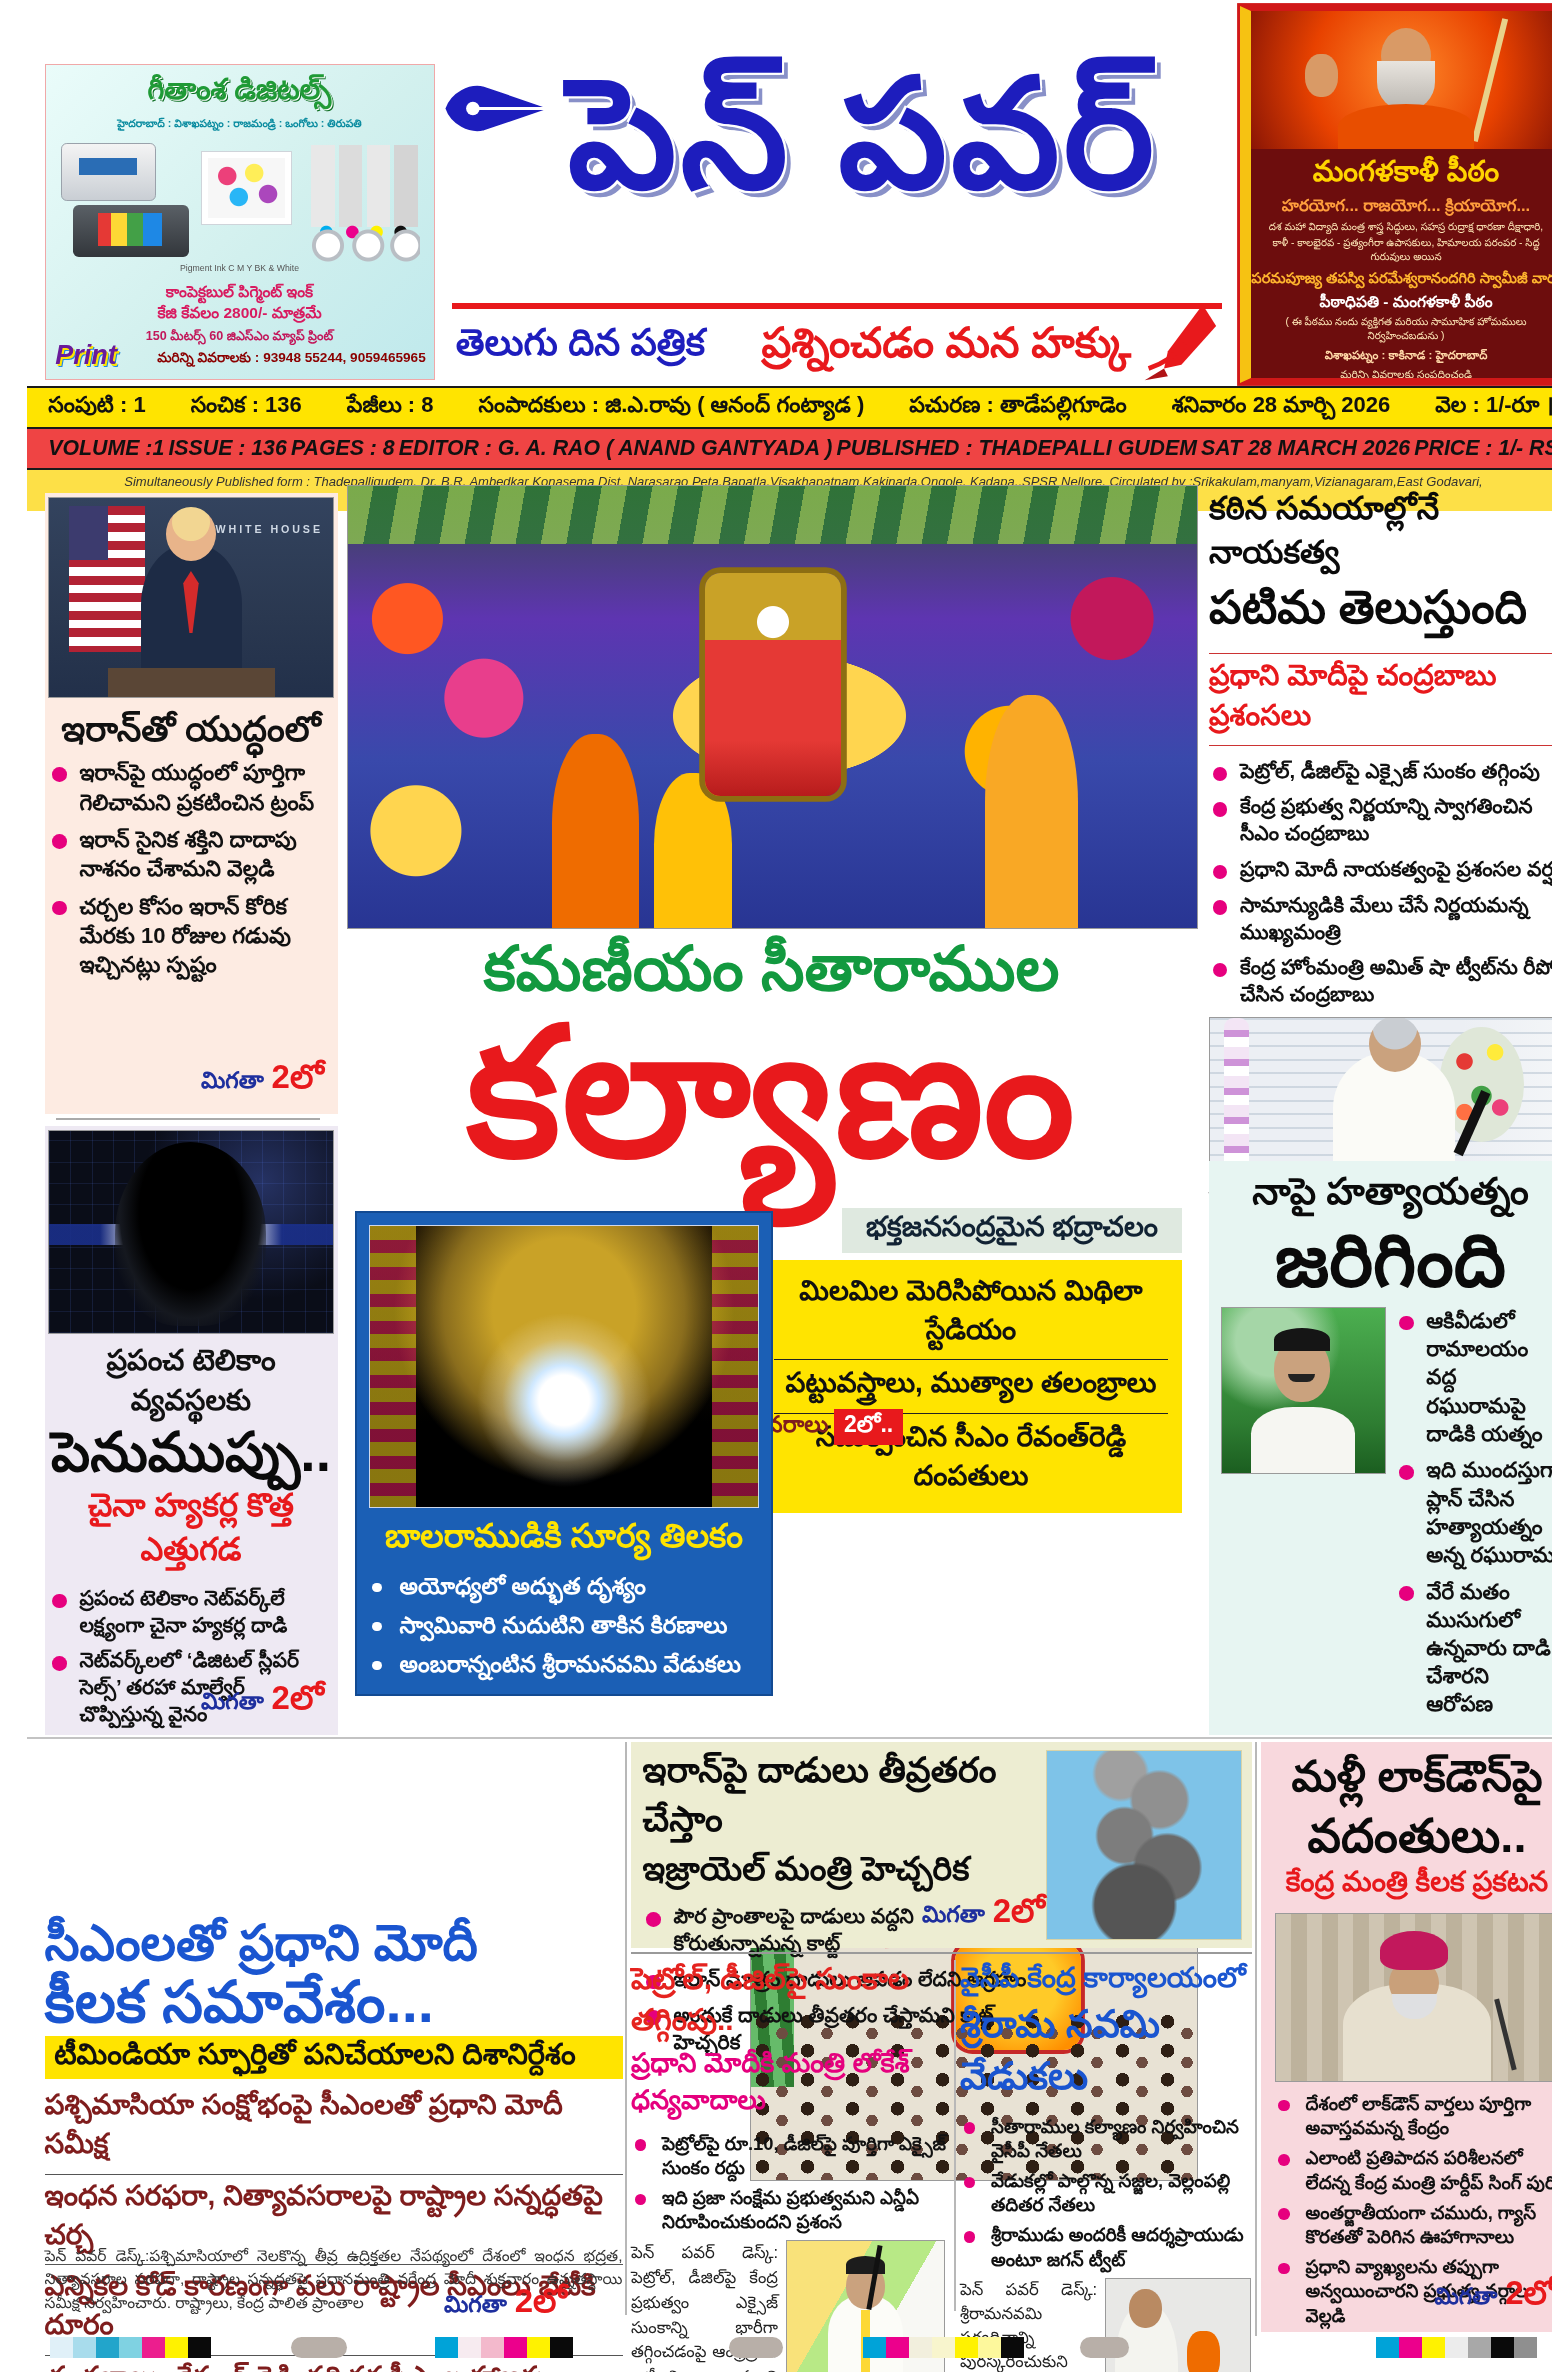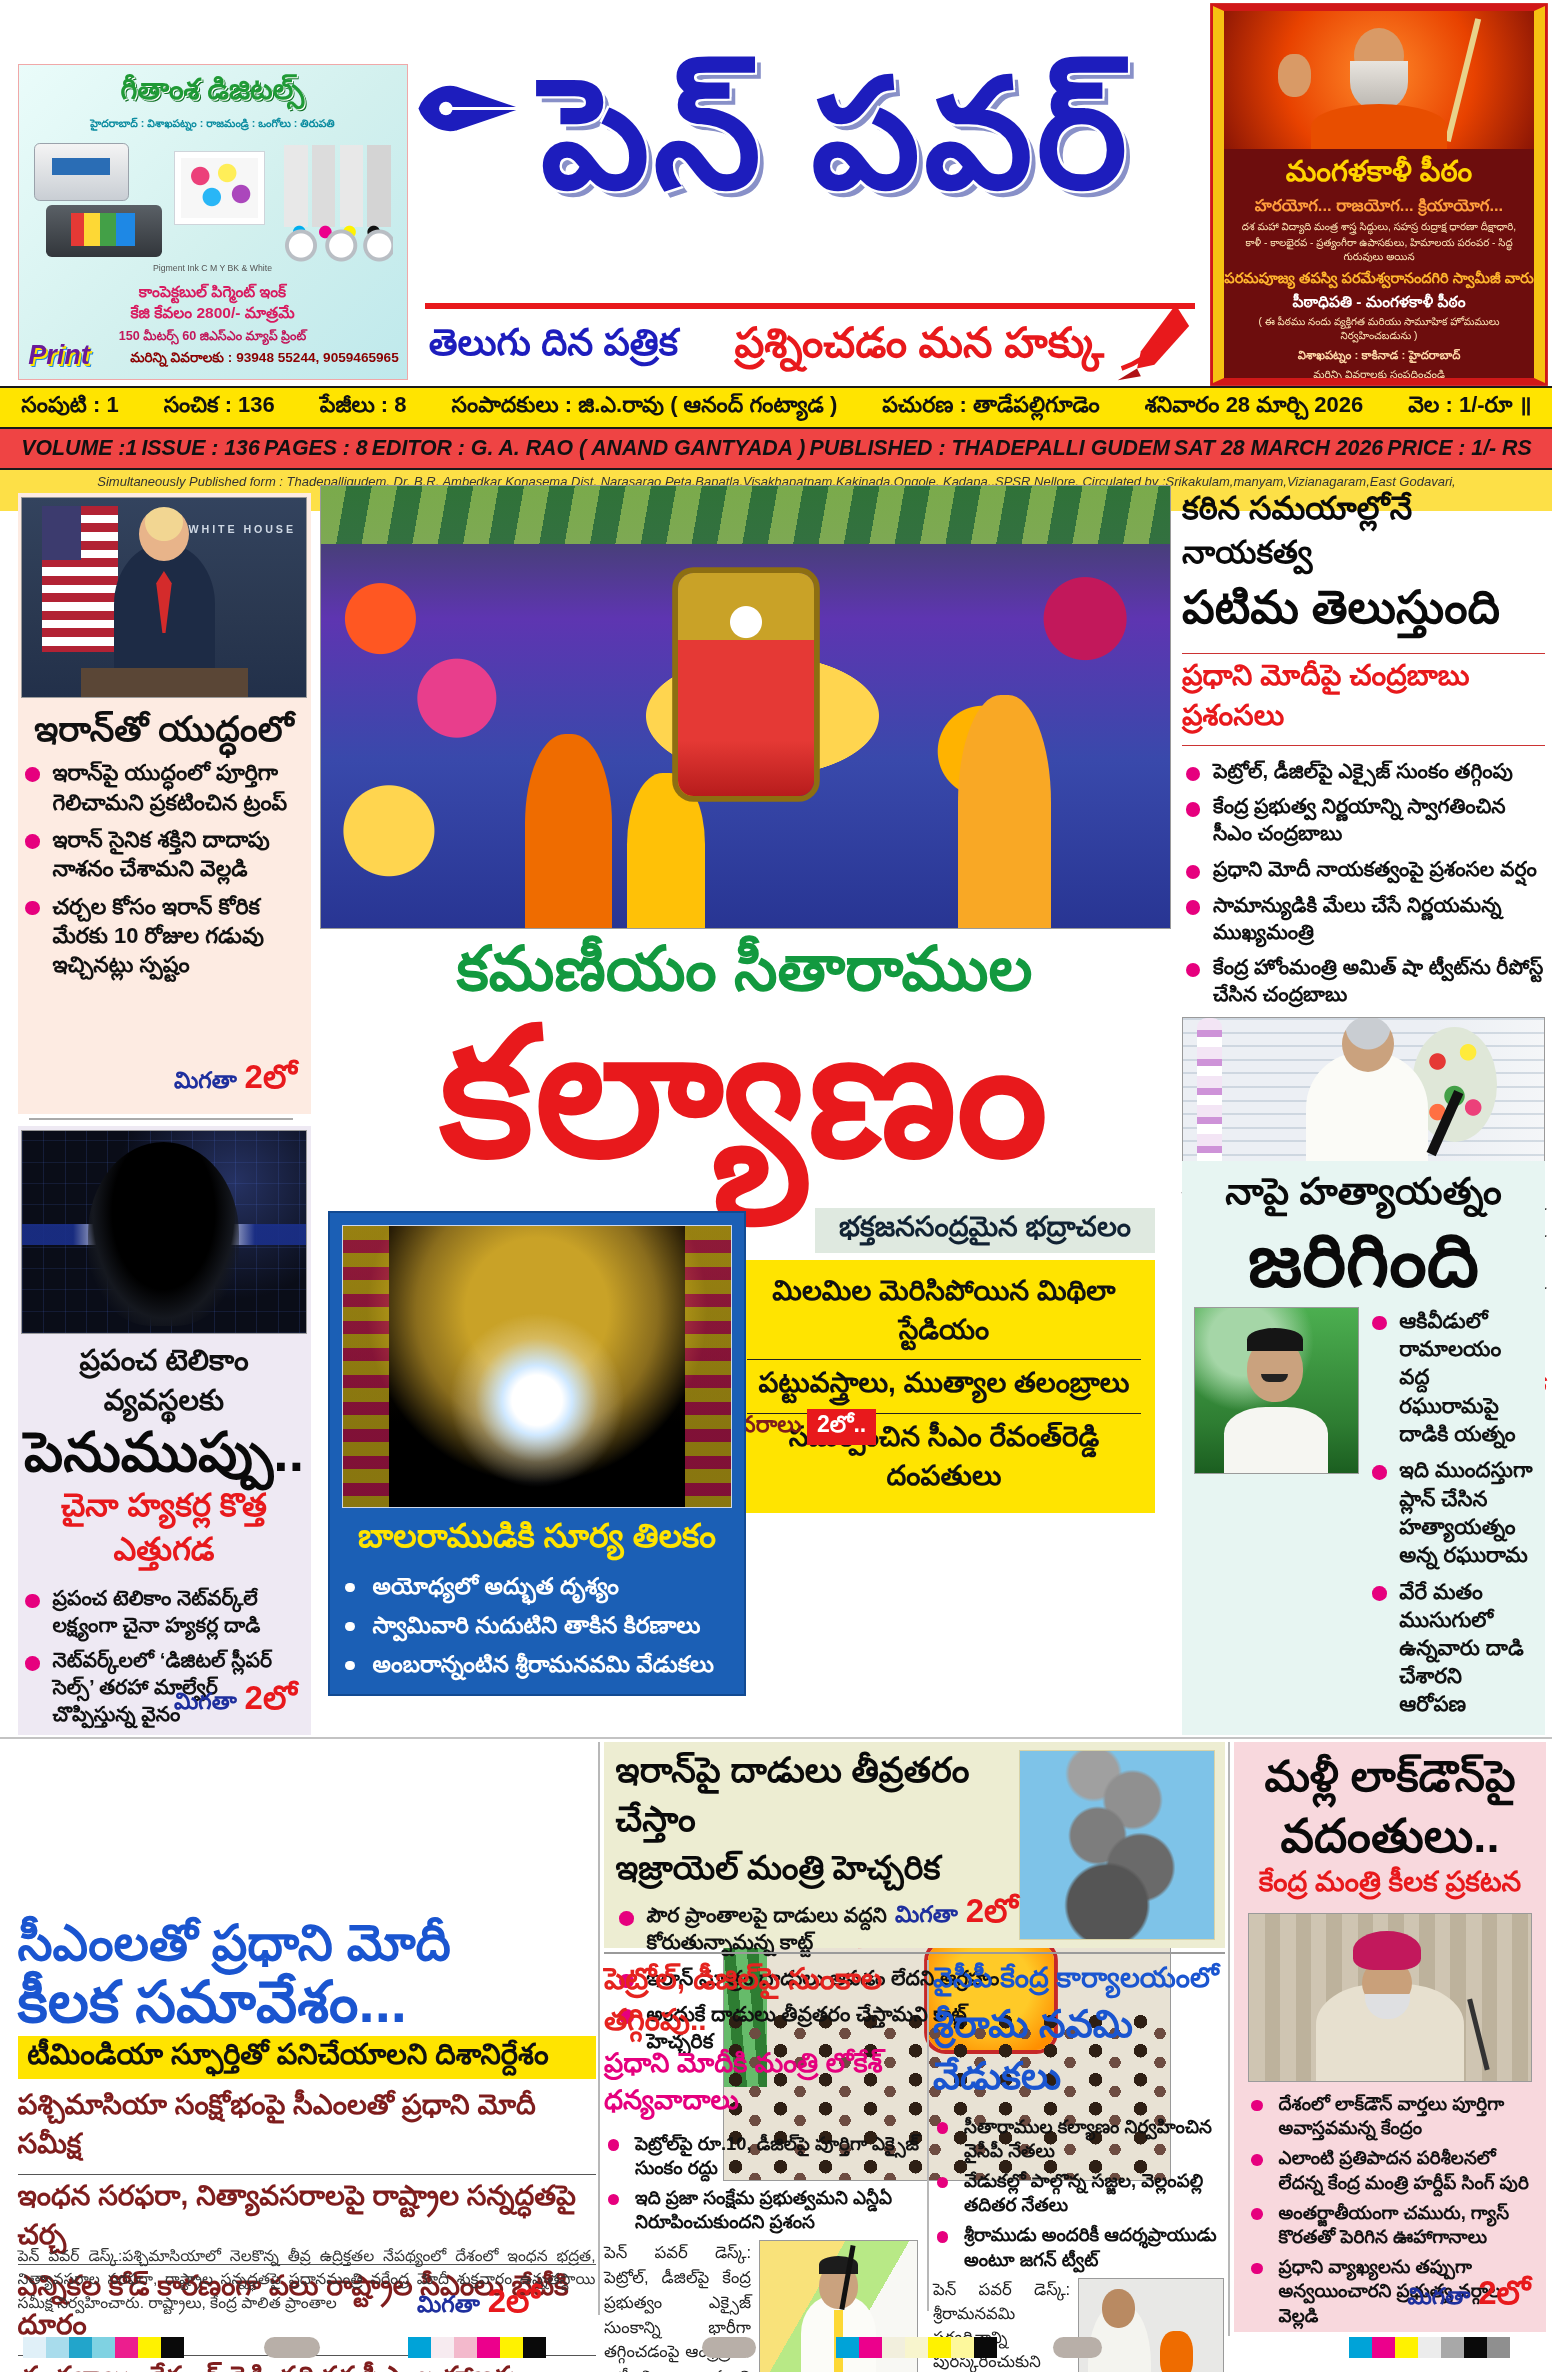--- a/index.html
+++ b/index.html
@@ -1,18 +1,18 @@
 <!DOCTYPE html>
 <html><head>
 <meta charset="utf-8">
 <style>
   html,body{margin:0;padding:0;background:#777;}
   .page{position:relative;width:1553px;height:2373px;margin:0 auto;background:#ffffff;
         font-family:"Liberation Sans","DejaVu Sans",sans-serif;overflow:hidden;}
-  .abs{position:absolute;}
+  .abs{position:absolute;margin-left:27px;}
   
   .ad-left{left:17.5px;top:64px;width:390px;height:316px;border:1.9px solid #f0a8a8;
            background:linear-gradient(135deg,#eafcfa 0%,#d2f0ee 55%,#bfe9ec 100%);
            padding:7.8px 9.7px;box-sizing:border-box;text-align:center;}
   .adl-title{font-size:29px;font-weight:900;color:#1f9a36;text-shadow:1px 1px 0 #fff,1.9px 1.9px 0 #0c6e22;}
   .adl-cities{font-size:10.7px;font-weight:700;color:#0b8ca0;margin-top:3.9px;}
   .adl-printers{position:relative;height:124px;margin-top:5.8px;}
   .prn1{position:absolute;left:5.8px;top:5.8px;width:93px;height:56px;background:linear-gradient(#f4f4f4,#c9ced4);border:1px solid #9aa2ab;border-radius:5.8px;}
   .prn1::after{content:"";position:absolute;left:17.5px;top:13.6px;width:58px;height:17.5px;background:#2a6db5;}
   .plotter{position:absolute;left:17.5px;top:68px;width:116px;height:52px;background:linear-gradient(#5a6066,#32363b);border-radius:5.8px;}
@@ -233,21 +233,21 @@
   .modi-strip{left:17.5px;top:2036px;width:578px;height:43px;background:#ffe400;display:flex;align-items:center;
               padding:0 9.7px;box-sizing:border-box;font-size:29px;font-weight:900;color:#111;}
   .modi-lines{left:17.5px;top:2084px;width:578px;}
   .mline{font-size:28px;font-weight:700;color:#7f1d1d;border-bottom:1.9px solid #555;padding:4.9px 0 6.8px;}
   .mline:last-child{border-bottom:1.9px solid #555;}
   .modi-body{left:17.5px;top:2244px;width:578px;font-size:15.5px;line-height:1.5;color:#333;text-align:justify;}
   .modi-more{left:417px;top:2282px;}
 
   .iran-card{left:604px;top:1742px;width:621px;height:206px;background:#ededd2;padding:7.8px 11.6px;box-sizing:border-box;}
   .iran-h1{font-size:35px;font-weight:900;color:#0a0a0a;}
-  .iran-h2{font-size:33px;font-weight:800;color:#0a0a0a;margin:1.9px 0 7.8px;font-family:Liberation Serif, serif;}
+  .iran-h2{font-size:33px;font-weight:800;color:#0a0a0a;margin:1.9px 0 7.8px;}
   .iran-text{width:398px;}
   .smoke-photo{position:absolute;right:9.7px;top:7.8px;width:194px;height:188px;border:1.9px solid #d8d3a8;background:
       radial-gradient(circle at 45% 82%,#555 0 21%,transparent 23%),
       radial-gradient(circle at 62% 62%,#6a6a6a 0 19%,transparent 21%),
       radial-gradient(circle at 40% 45%,#7d7d7d 0 17%,transparent 19%),
       radial-gradient(circle at 58% 26%,#909090 0 15%,transparent 17%),
       radial-gradient(circle at 38% 12%,#a0a0a0 0 12%,transparent 14%),
       linear-gradient(180deg,#7ec3e8 0 100%);}
   .iran-more{position:absolute;left:291px;bottom:9.7px;}
   .hr-iran{left:604px;top:1952px;width:621px;height:1.9px;background:#9a9a9a;}

